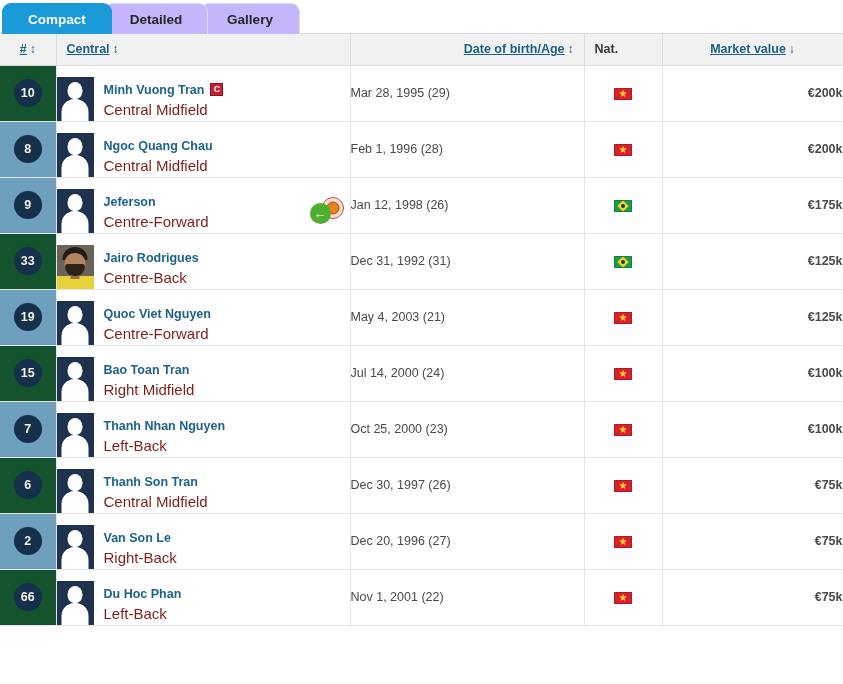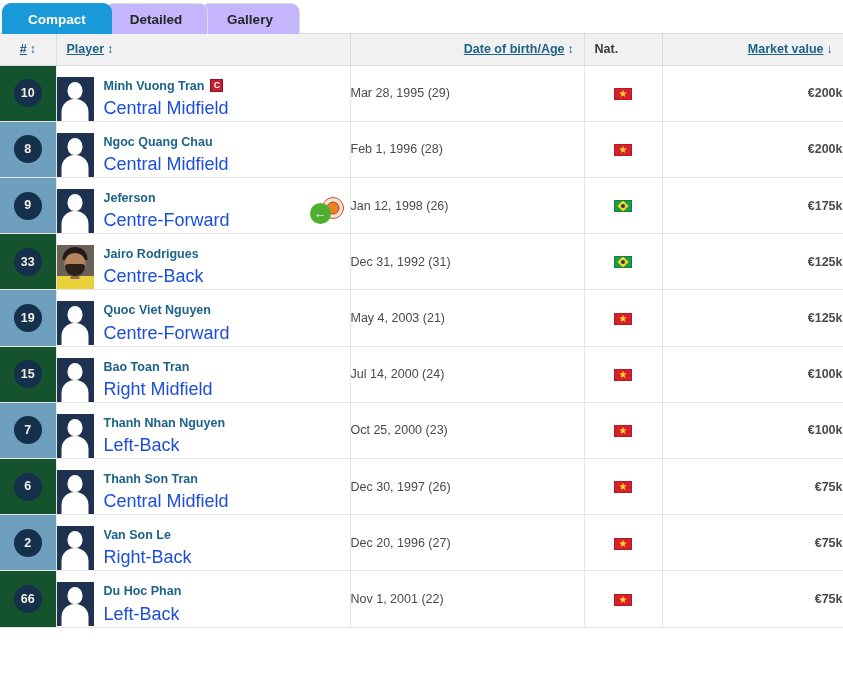--- a/index.html
+++ b/index.html
@@ -72,21 +72,21 @@
     color: #3a3a3a;
     border-bottom: 1px solid #dcdcdc;
     border-right: 1px solid #dcdcdc;
     padding: 0 10px;
     white-space: nowrap;
   }
   th.th-num  { width: 56px;  text-align: center; padding: 0; }
   th.th-player { width: 294px; text-align: left; padding-left: 14px; }
   th.th-dob  { width: 234px; text-align: right; }
   th.th-nat  { width: 78px;  text-align: left; }
-  th.th-mv   { width: 181px; text-align: right; border-right: none; padding-right: 8px; }
+  th.th-mv   { width: 181px; text-align: center; border-right: none; padding-right: 8px; }
 
   .th-link {
     color: #1c6289;
     text-decoration: underline;
     cursor: pointer;
   }
   .sort-glyph {
     color: #1c6289;
     text-decoration: none;
     font-size: 12px;
@@ -121,21 +121,21 @@
     width: 28px; height: 28px;
     border-radius: 50%;
     background: #15304a;
     color: #f4f1e4;
     font-size: 12.5px;
     font-weight: bold;
     line-height: 1;
   }
 
   td.c-player { width: 294px; vertical-align: middle; padding: 0 6px 0 10px; }
-  .player-wrap { display: flex; align-items: flex-start; position: relative; margin-top: 11px; }
+  .player-wrap { display: flex; align-items: flex-end; position: relative; margin-top: 11px; }
 
   .avatar {
     width: 37px; height: 44px;
     flex: 0 0 37px;
     background: #1e3250;
     position: relative;
     overflow: hidden;
     margin-right: 10px;
   }
   .avatar .head {
@@ -181,22 +181,22 @@
   .p-name {
     font-size: 12.5px;
     font-weight: bold;
     color: #1c6289;
     text-decoration: none;
     line-height: 1.45;
     cursor: pointer;
     white-space: nowrap;
   }
   .p-pos {
-    font-size: 18px;
-    color: #1d4ed8;
+    font-size: 15px;
+    color: #7f1d1d;
     line-height: 1.45;
     white-space: nowrap;
   }
 
   .captain-badge {
     display: inline-flex;
     align-items: center;
     justify-content: center;
     width: 13px; height: 13px;
     background: #c81e32;
@@ -318,21 +318,21 @@
   </div>
 </div>
 
 <table class="squad">
   <thead>
     <tr>
       <th class="th-num">
         <span class="th-link">#</span><span class="sort-glyph">↕</span>
       </th>
       <th class="th-player">
-        <span class="th-link">Player</span><span class="sort-glyph">↕</span>
+        <span class="th-link">Central</span><span class="sort-glyph">↕</span>
       </th>
       <th class="th-dob">
         <span class="th-link">Date of birth/Age</span><span class="sort-glyph">↕</span>
       </th>
       <th class="th-nat">
         <span>Nat.</span>
       </th>
       <th class="th-mv">
         <span class="th-link">Market value</span><span class="sort-glyph">↓</span>
       </th>

